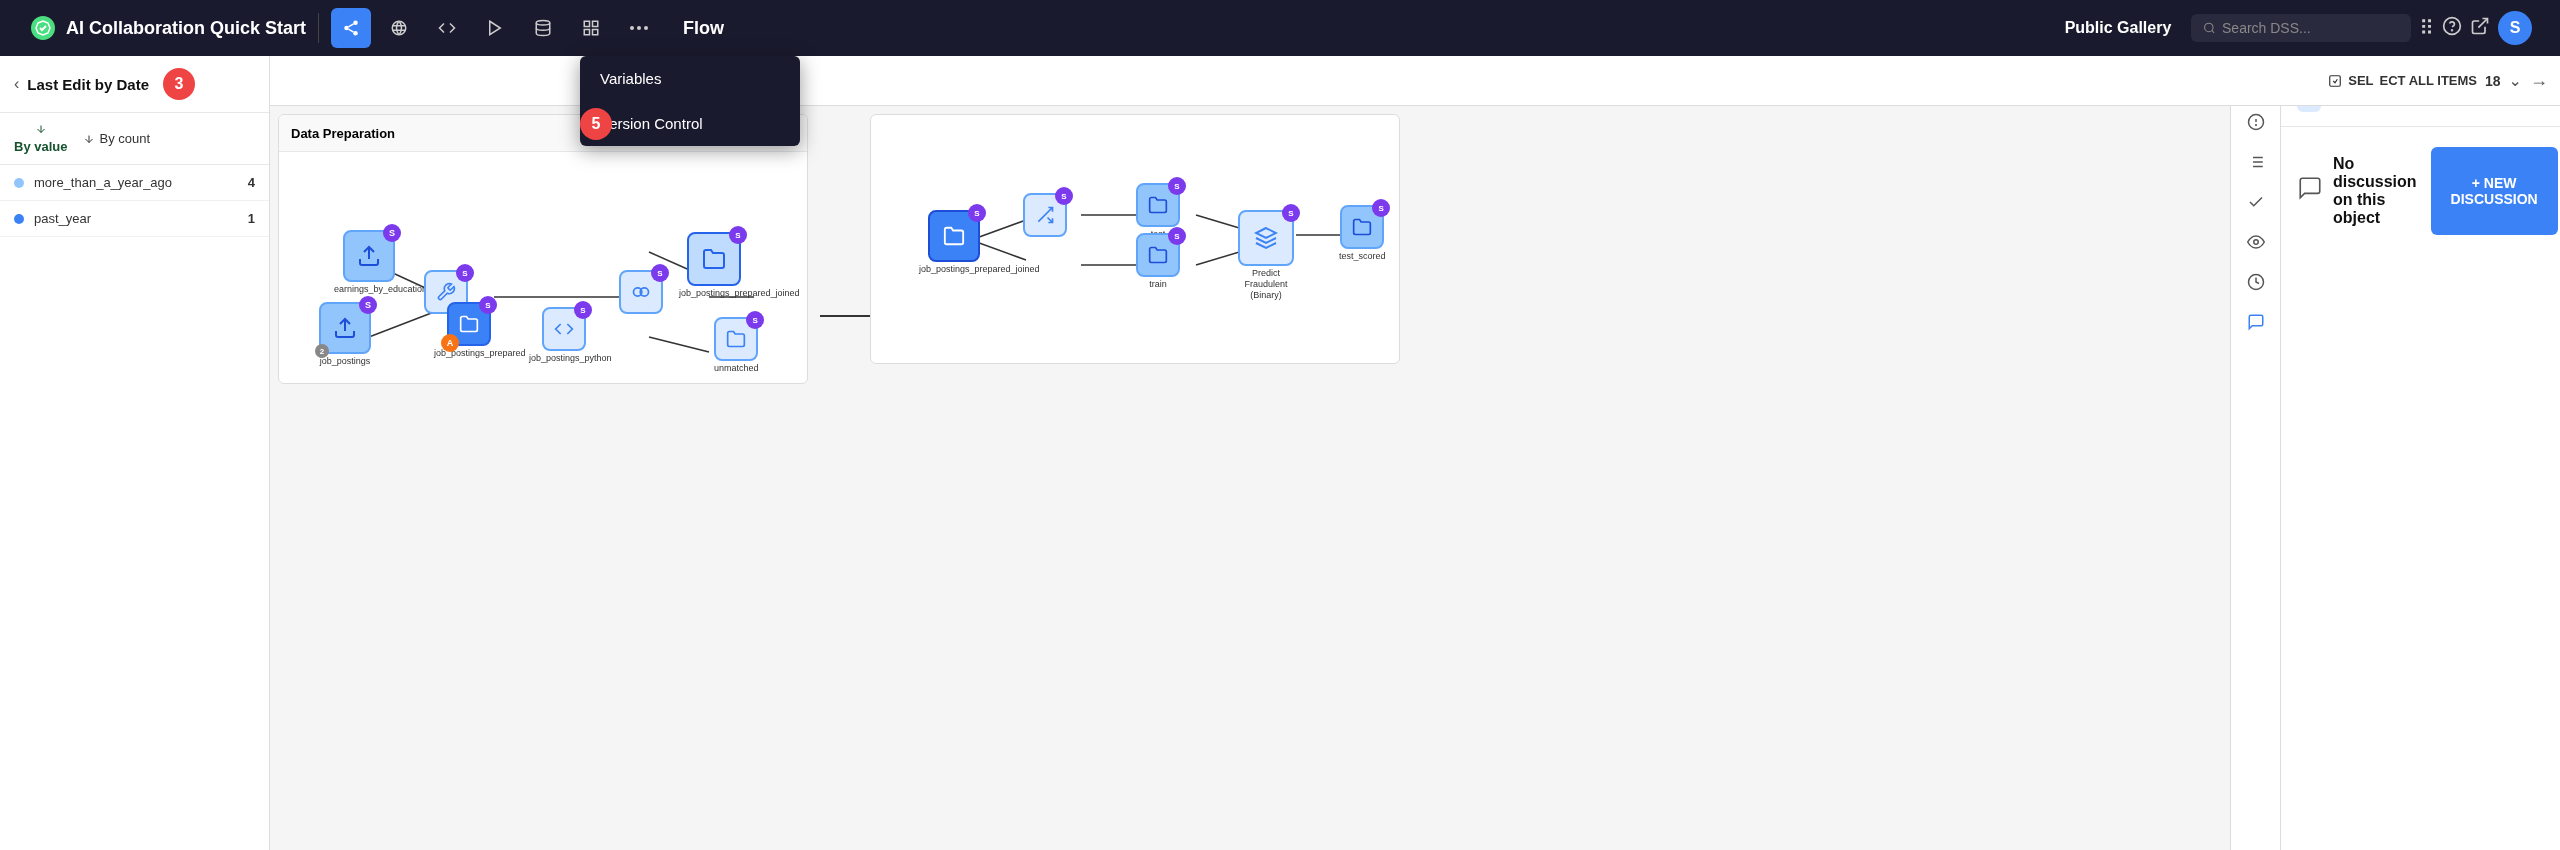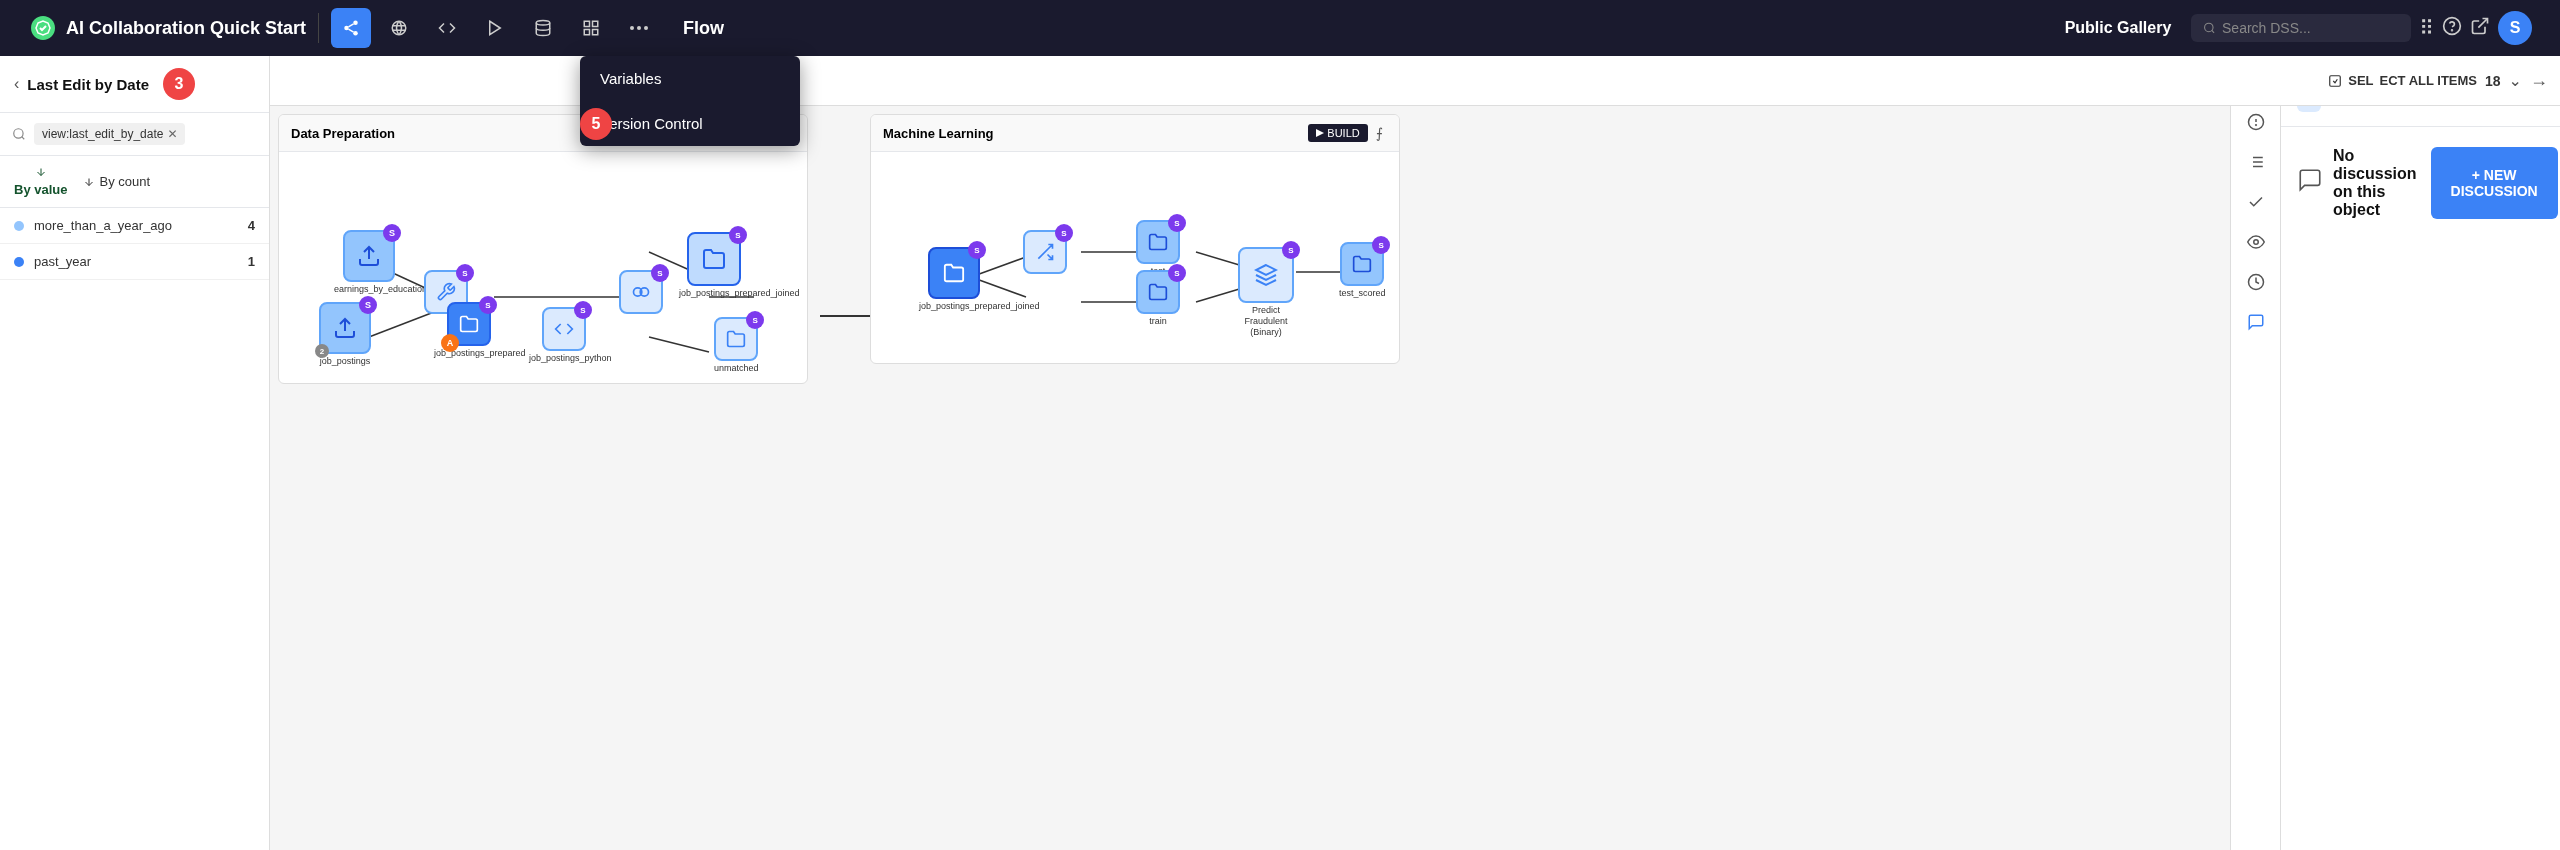--- a/index.html
+++ b/index.html
@@ -194,21 +194,21 @@
     .dataset-name { font-size: 14px; font-weight: 700; color: #111; }
     .copy-icon { color: #888; font-size: 14px; cursor: pointer; margin-left: auto; }
 
     .discussion-area { padding: 20px 16px; display: flex; flex-direction: row; gap: 14px; }
     .discussion-header { display: flex; align-items: center; gap: 10px; }
     .discussion-header-icon { font-size: 24px; color: #555; }
     .discussion-title { font-size: 16px; font-weight: 600; color: #111; }
     .discussion-desc { font-size: 13px; color: #666; line-height: 1.5; }
     .new-discussion-btn {
       background: #3b82f6; color: #fff; border: none; border-radius: 6px;
-      padding: 12px 20px; font-size: 14px; font-weight: 700; cursor: pointer; width: 100%;
+      padding: 28px 20px; font-size: 14px; font-weight: 700; cursor: pointer; width: 100%;
       display: flex; align-items: center; justify-content: center; gap: 6px;
     }
     .annotation-5 {
       position: absolute; top: 96px; left: 0px; z-index: 300;
       transform: translateX(-10px);
     }
   </style>
 </head>
 <body>
 
@@ -321,30 +321,20 @@
 <div class="left-panel">
   <div class="left-panel-header">
     <span class="back-arrow">‹</span>
     <span class="left-panel-header-text">Last Edit by Date</span>
 
     <div style="margin-left:6px;">
       <span class="annotation-badge">3</span>
     </div>
   </div>
 
-  <div class="filter-bar">
-    <svg width="14" height="14" viewBox="0 0 24 24" fill="none" stroke="#888" stroke-width="2">
-        <circle cx="11" cy="11" r="8"></circle>
-        <line x1="21" y1="21" x2="16.65" y2="16.65"></line>
-      </svg>
-    <div class="filter-tag">
-      <span>view:last_edit_by_date</span>
-      <span class="filter-tag-close">✕</span>
-    </div>
-  </div>
 
   <div class="sort-options">
     <div class="sort-btn active">
       <svg width="12" height="12" viewBox="0 0 24 24" fill="none" stroke="currentColor" stroke-width="2">
           <line x1="12" y1="5" x2="12" y2="19"></line>
           <polyline points="19 12 12 19 5 12"></polyline>
         </svg>
       <span>By value</span>
     </div>
     <div class="sort-btn">
@@ -501,32 +491,20 @@
   </div>
 
   <div style="position:absolute;left:550px;top:200px;">
     <svg width="60" height="20">
       <line x1="0" y1="10" x2="50" y2="10" stroke="#333" stroke-width="2"></line>
       <polygon points="50,5 60,10 50,15" fill="#333"></polygon>
     </svg>
   </div>
 
   <div class="flow-zone" style="left:600px; top:8px; width:530px; height:250px;">
-    <div class="flow-zone-header">
-      <span>Machine Learning</span>
-      <div class="flow-zone-actions">
-        <button class="zone-btn">
-          <svg width="8" height="8" viewBox="0 0 10 10" fill="white">
-              <polygon points="0,0 10,5 0,10"></polygon>
-            </svg>
-          <span>BUILD</span>
-        </button>
-        <button class="zone-icon-btn">⨍</button>
-      </div>
-    </div>
     <div class="flow-content">
       <svg class="flow-svg">
         <line x1="100" y1="125" x2="155" y2="105" stroke="#333" stroke-width="1.5"></line>
         <line x1="100" y1="125" x2="155" y2="145" stroke="#333" stroke-width="1.5"></line>
         <line x1="210" y1="100" x2="270" y2="100" stroke="#333" stroke-width="1.5"></line>
         <line x1="210" y1="150" x2="270" y2="150" stroke="#333" stroke-width="1.5"></line>
         <line x1="325" y1="100" x2="375" y2="115" stroke="#333" stroke-width="1.5"></line>
         <line x1="325" y1="150" x2="375" y2="135" stroke="#333" stroke-width="1.5"></line>
         <line x1="425" y1="120" x2="475" y2="120" stroke="#333" stroke-width="1.5"></line>
       </svg>

